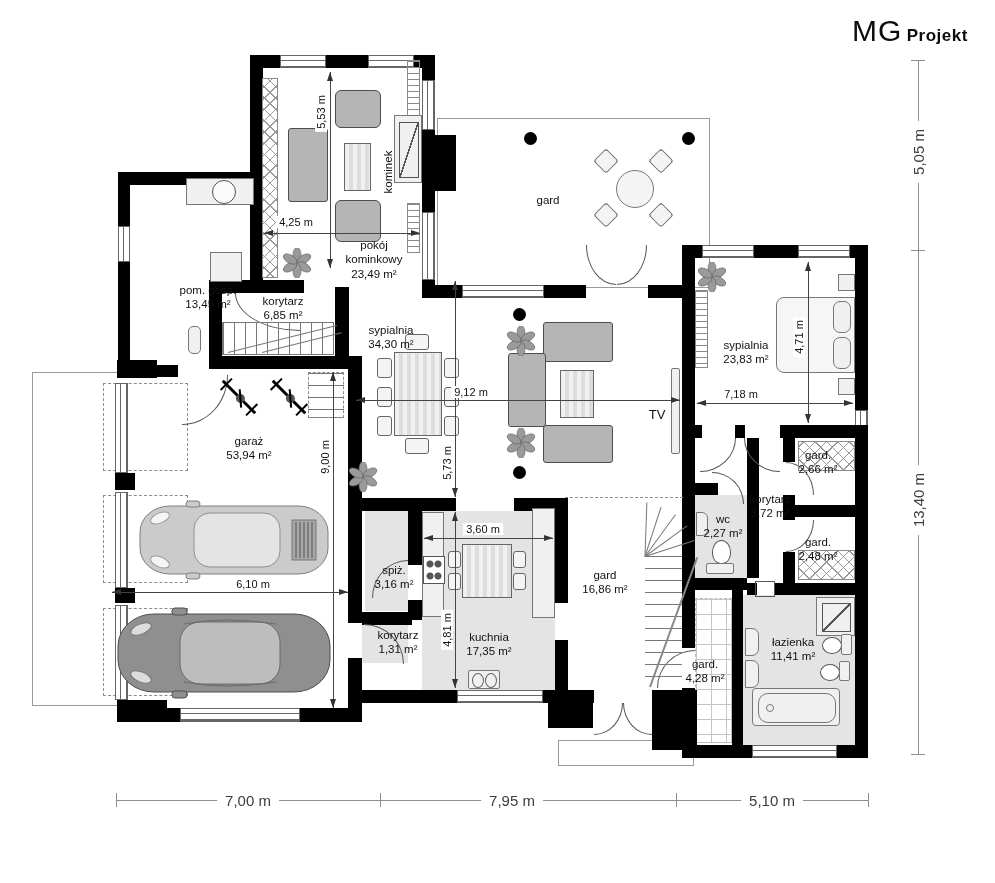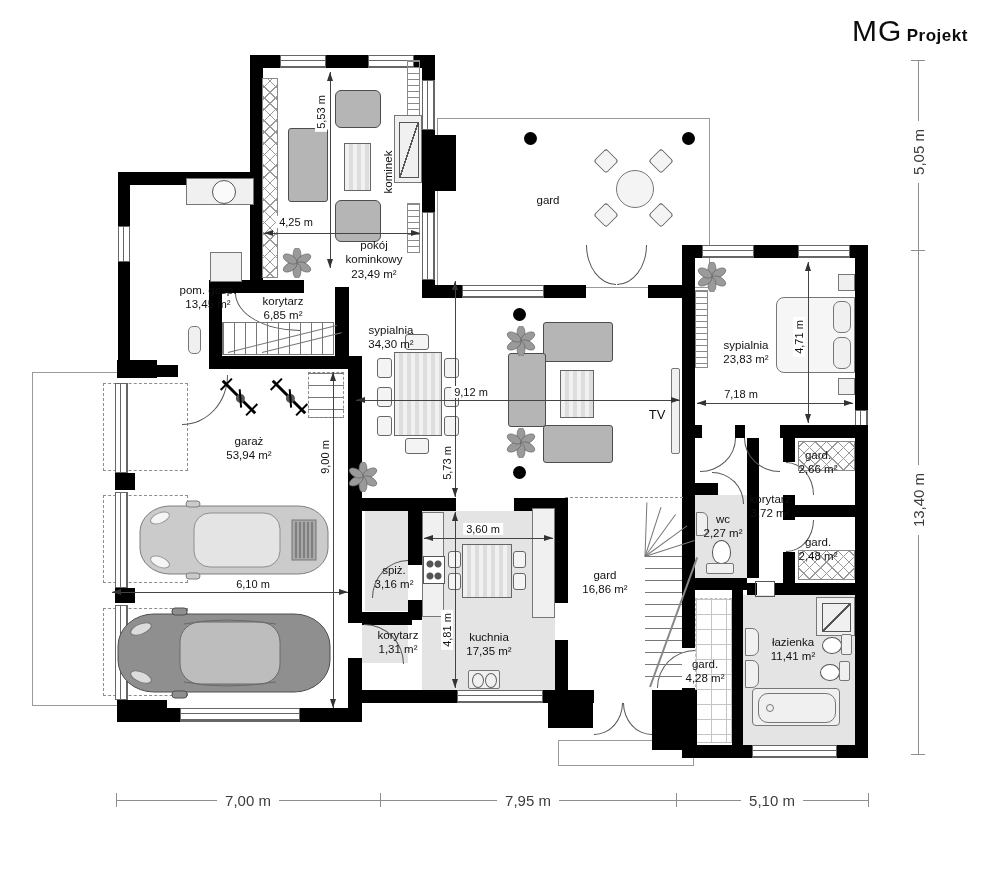--- a/index.html
+++ b/index.html
@@ -486,21 +486,21 @@
   <div class="ah u" style="left:805px;top:262px;"></div>
   <div class="ah d" style="left:805px;top:414px;"></div>
   <div class="dimlbl rot" style="left:799px;top:337px;"><span>4,71 m</span></div>
 
   <div class="odimline-h" style="left:116px;top:800px;width:752px;"></div>
   <div class="otick-v" style="left:116px;top:793px;"></div>
   <div class="otick-v" style="left:380px;top:793px;"></div>
   <div class="otick-v" style="left:676px;top:793px;"></div>
   <div class="otick-v" style="left:868px;top:793px;"></div>
   <div class="odimlbl" style="left:248px;top:800px;"><span>7,00 m</span></div>
-  <div class="odimlbl" style="left:528px;top:800px;"><span>7,95 m</span></div>
+  <div class="odimlbl" style="left:512px;top:800px;"><span>7,95 m</span></div>
   <div class="odimlbl" style="left:772px;top:800px;"><span>5,10 m</span></div>
 
   <div class="odimline-v" style="left:918px;top:60px;height:695px;"></div>
   <div class="otick-h" style="left:911px;top:60px;"></div>
   <div class="otick-h" style="left:911px;top:250px;"></div>
   <div class="otick-h" style="left:911px;top:754px;"></div>
   <div class="odimlbl rot" style="left:918px;top:152px;"><span>5,05 m</span></div>
   <div class="odimlbl rot" style="left:918px;top:500px;"><span>13,40 m</span></div>
 
 </div>

